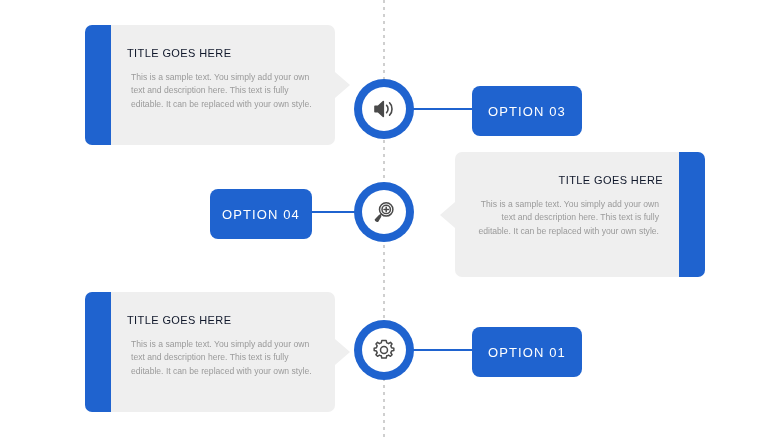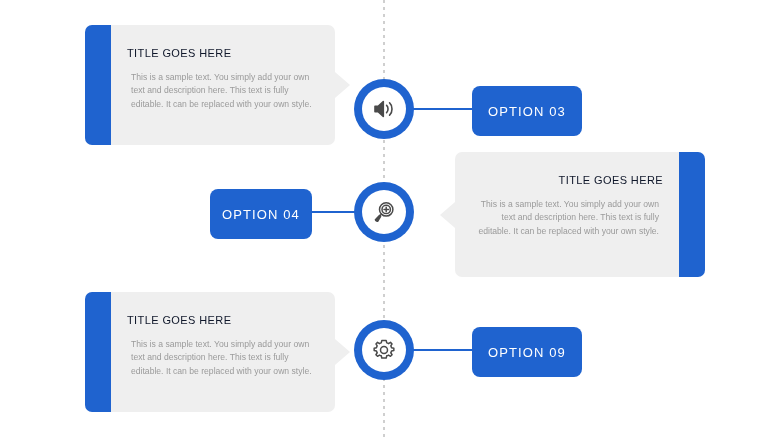--- a/index.html
+++ b/index.html
@@ -246,17 +246,17 @@
         <span>
           <svg width="26" height="26" viewBox="0 0 26 26" fill="none" stroke="#4a4a4a" stroke-width="1.5" stroke-linejoin="round">
             <path d="M13 3.6 l2.2 0 0.55 2.3 a7.6 7.6 0 0 1 1.75 0.73 l2.0 -1.25 1.56 1.56 -1.25 2.0 a7.6 7.6 0 0 1 0.73 1.75 l2.3 0.55 0 2.2 -2.3 0.55 a7.6 7.6 0 0 1 -0.73 1.75 l1.25 2.0 -1.56 1.56 -2.0 -1.25 a7.6 7.6 0 0 1 -1.75 0.73 l-0.55 2.3 -2.2 0 -2.2 0 -0.55 -2.3 a7.6 7.6 0 0 1 -1.75 -0.73 l-2.0 1.25 -1.56 -1.56 1.25 -2.0 a7.6 7.6 0 0 1 -0.73 -1.75 l-2.3 -0.55 0 -2.2 2.3 -0.55 a7.6 7.6 0 0 1 0.73 -1.75 l-1.25 -2.0 1.56 -1.56 2.0 1.25 a7.6 7.6 0 0 1 1.75 -0.73 l0.55 -2.3 z"></path>
             <circle cx="13" cy="13" r="3.5"></circle>
           </svg>
         </span>
       </div>
     </div>
 
     <div class="option opt-3" style="top:35px;">
-      <span>OPTION  09</span>
+      <span>OPTION  01</span>
     </div>
   </div>
 
 </div>
 
 </body></html>

